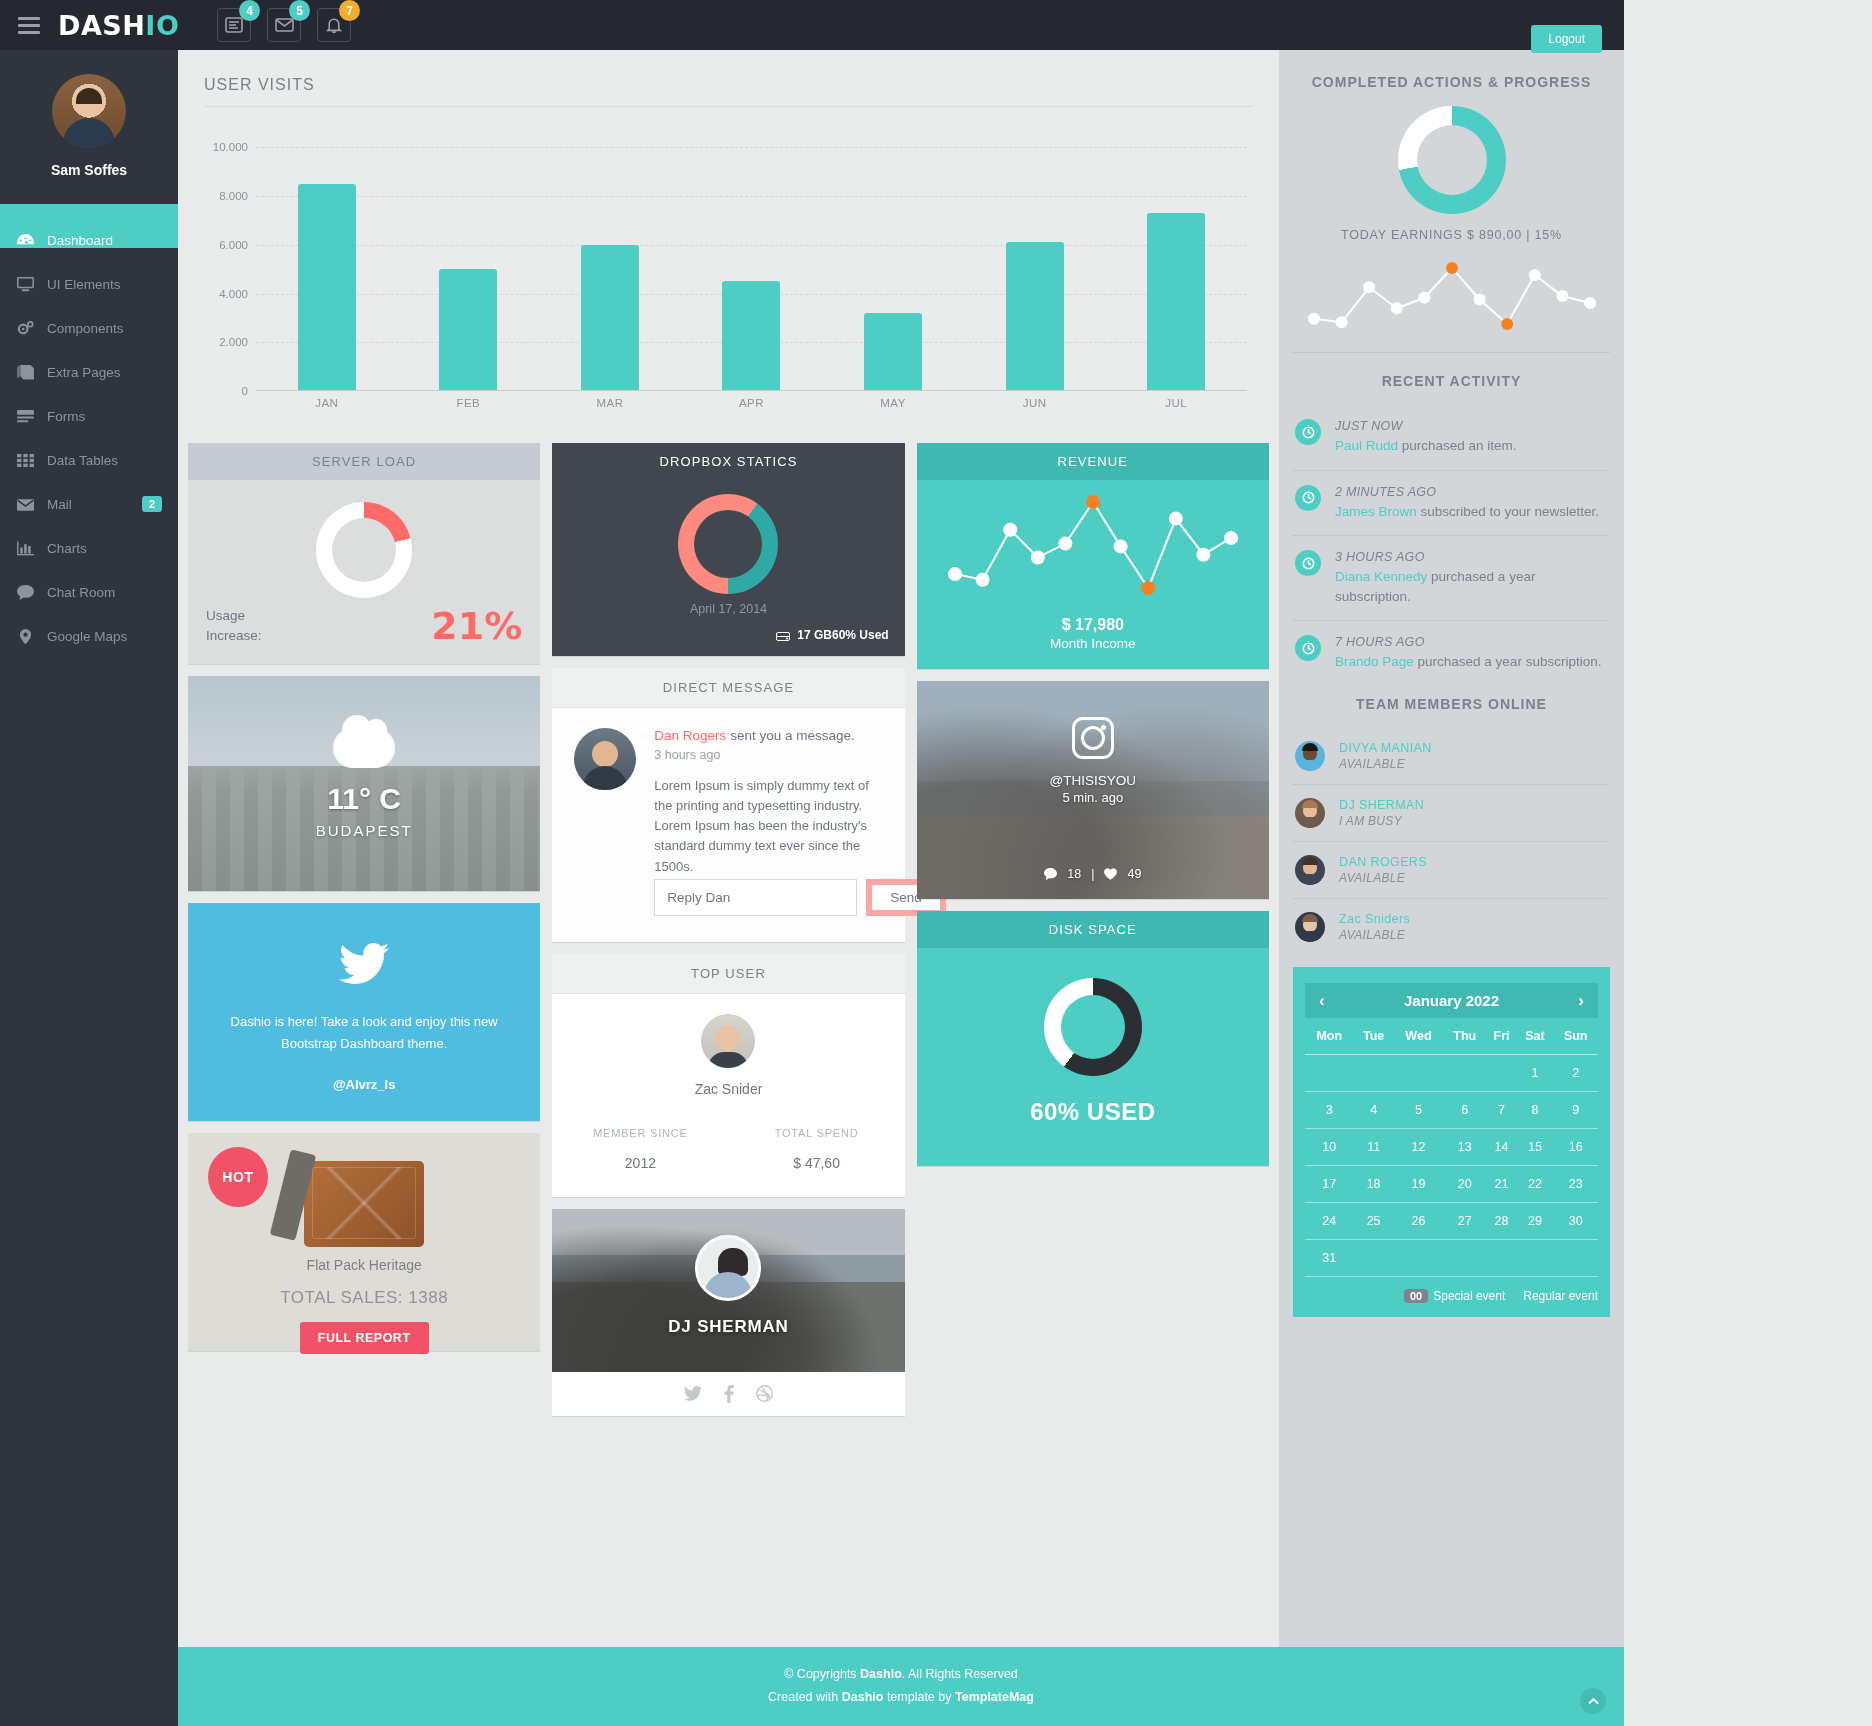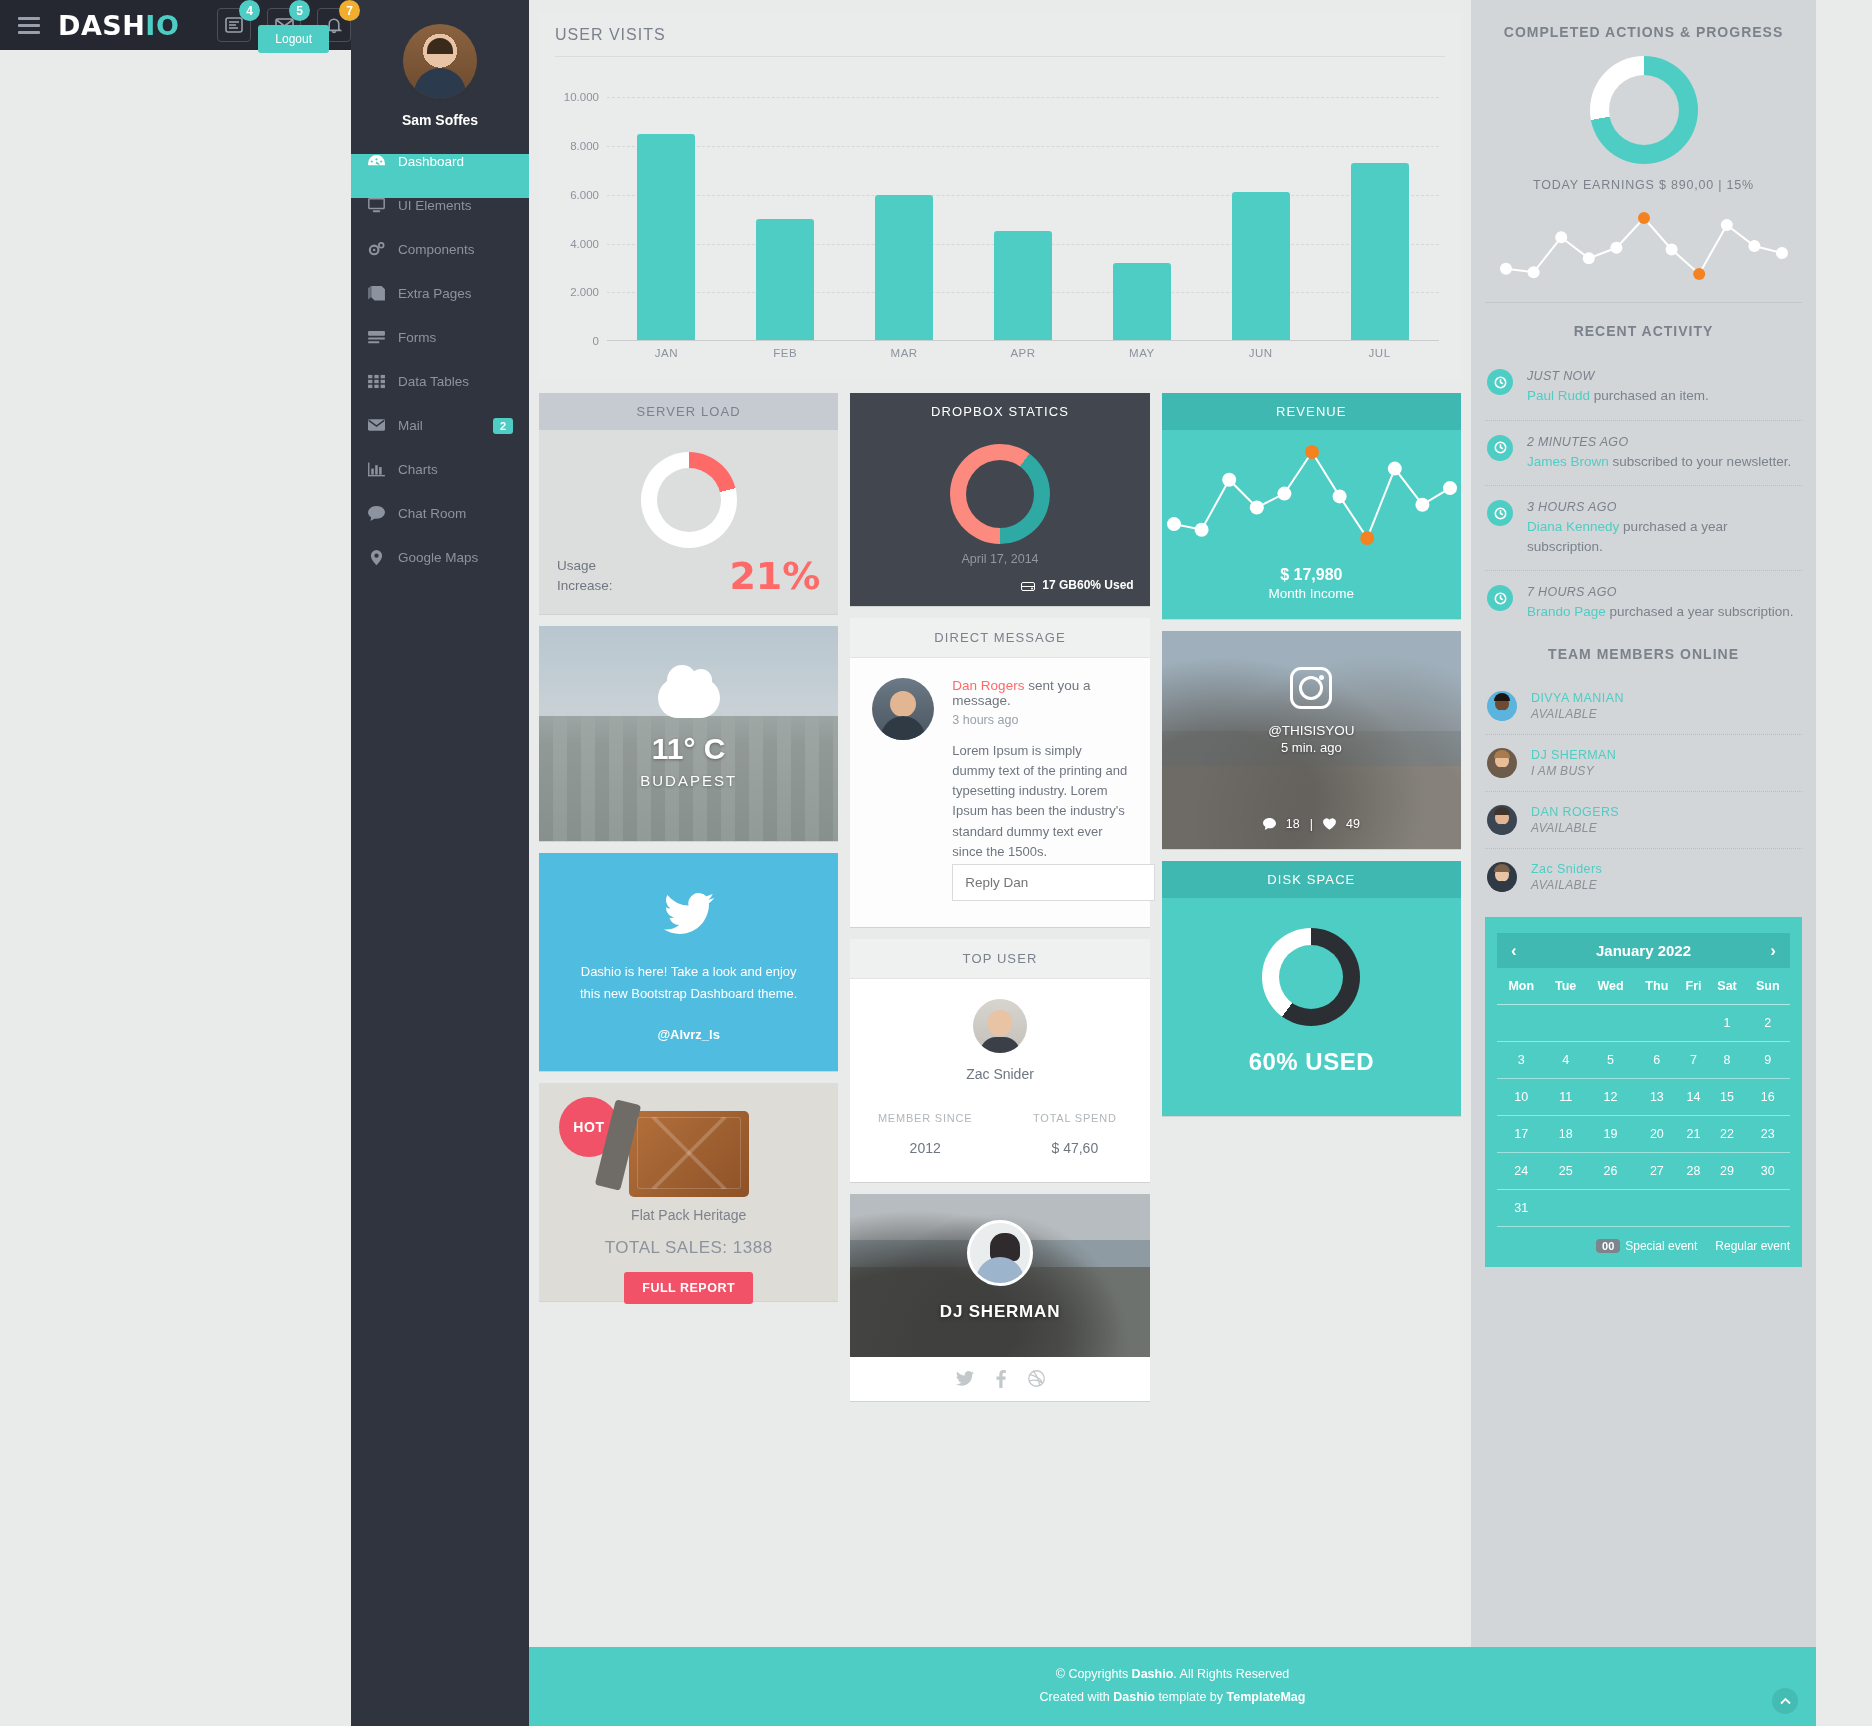--- a/index.html
+++ b/index.html
@@ -1,17 +1,17 @@
 <!DOCTYPE html>
 <html><head>
 <meta charset="utf-8">
 <style>
   *{box-sizing:border-box;margin:0;padding:0}
   body{width:1872px;height:1726px;background:#e9eaea;font-family:"Liberation Sans",sans-serif;overflow:hidden;color:#5b6370}
-  .app{display:flex;flex-direction:row;width:1624px;height:1726px}
+  .app{display:flex;flex-direction:column;width:1624px;height:1726px}
 
   
   .topbar{height:50px;background:#252830;display:flex;align-items:center;flex:0 0 50px;position:relative}
   .brand-zone{width:213px;display:flex;align-items:center;gap:18px;padding-left:18px;height:50px}
   .burger{display:flex;flex-direction:column;gap:4px;cursor:pointer}
   .burger i{display:block;width:22px;height:3px;background:#9aa0ab;border-radius:1px}
   .logo{font-size:27px;font-weight:bold;letter-spacing:.5px;font-family:"DejaVu Sans",sans-serif}
   .logo .a{color:#fff}.logo .b{color:#4ecdc4}
   .tb-icons{display:flex;gap:16px;align-items:center;margin-left:4px}
   .tbi{width:34px;height:34px;border:1px solid #4a4f59;border-radius:4px;position:relative;display:flex;align-items:center;justify-content:center;cursor:pointer}
@@ -25,21 +25,21 @@
   
   .sidebar{width:178px;background:#2f343e;flex:0 0 178px;padding-top:24px}
   .profile{text-align:center;padding-bottom:26px}
   .avatar-big{width:74px;height:74px;border-radius:50%;margin:0 auto;background:
      radial-gradient(circle at 50% 36%, #e8c3a6 0 17px, transparent 17px),
      linear-gradient(#8a6240,#6d4b2e);
      position:relative;overflow:hidden;box-shadow:0 0 0 3px #2f343e}
   .avatar-big:after{content:"";position:absolute;left:50%;bottom:0;transform:translateX(-50%);width:52px;height:30px;background:#2b3b4d;border-radius:26px 26px 0 0}
   .avatar-big:before{content:"";position:absolute;left:50%;top:14px;transform:translateX(-50%);width:26px;height:16px;background:#3a2a1c;border-radius:13px 13px 0 0;z-index:2}
   .pname{color:#fff;font-size:14px;font-weight:bold;margin-top:14px}
-  .nav-item{display:flex;align-items:flex-start;gap:13px;height:44px;padding:0 0 0 17px;color:#8d939e;font-size:13.5px;cursor:pointer}
+  .nav-item{display:flex;align-items:flex-end;gap:13px;height:44px;padding:0 0 0 17px;color:#8d939e;font-size:13.5px;cursor:pointer}
   .nav-item.active{background:#4ecdc4;color:#fff}
   .nav-item .ic{width:17px;display:flex;justify-content:center;align-items:center;flex:0 0 17px}
   .nav-item .ic svg{fill:currentColor}
   .nav-badge{margin-left:auto;margin-right:16px;background:#4ecdc4;color:#fff;font-size:11px;border-radius:3px;padding:2px 7px;font-weight:bold}
 
   
   .main{flex:1;display:flex;flex-direction:column;min-width:0;background:#e9eaea}
   .cols{display:flex;flex:1;min-height:0}
   .content{flex:1;padding:12px 10px 10px 10px;min-width:0}
   .rail{width:345px;flex:0 0 345px;background:#d2d6d8;padding:14px 14px 10px 14px}

